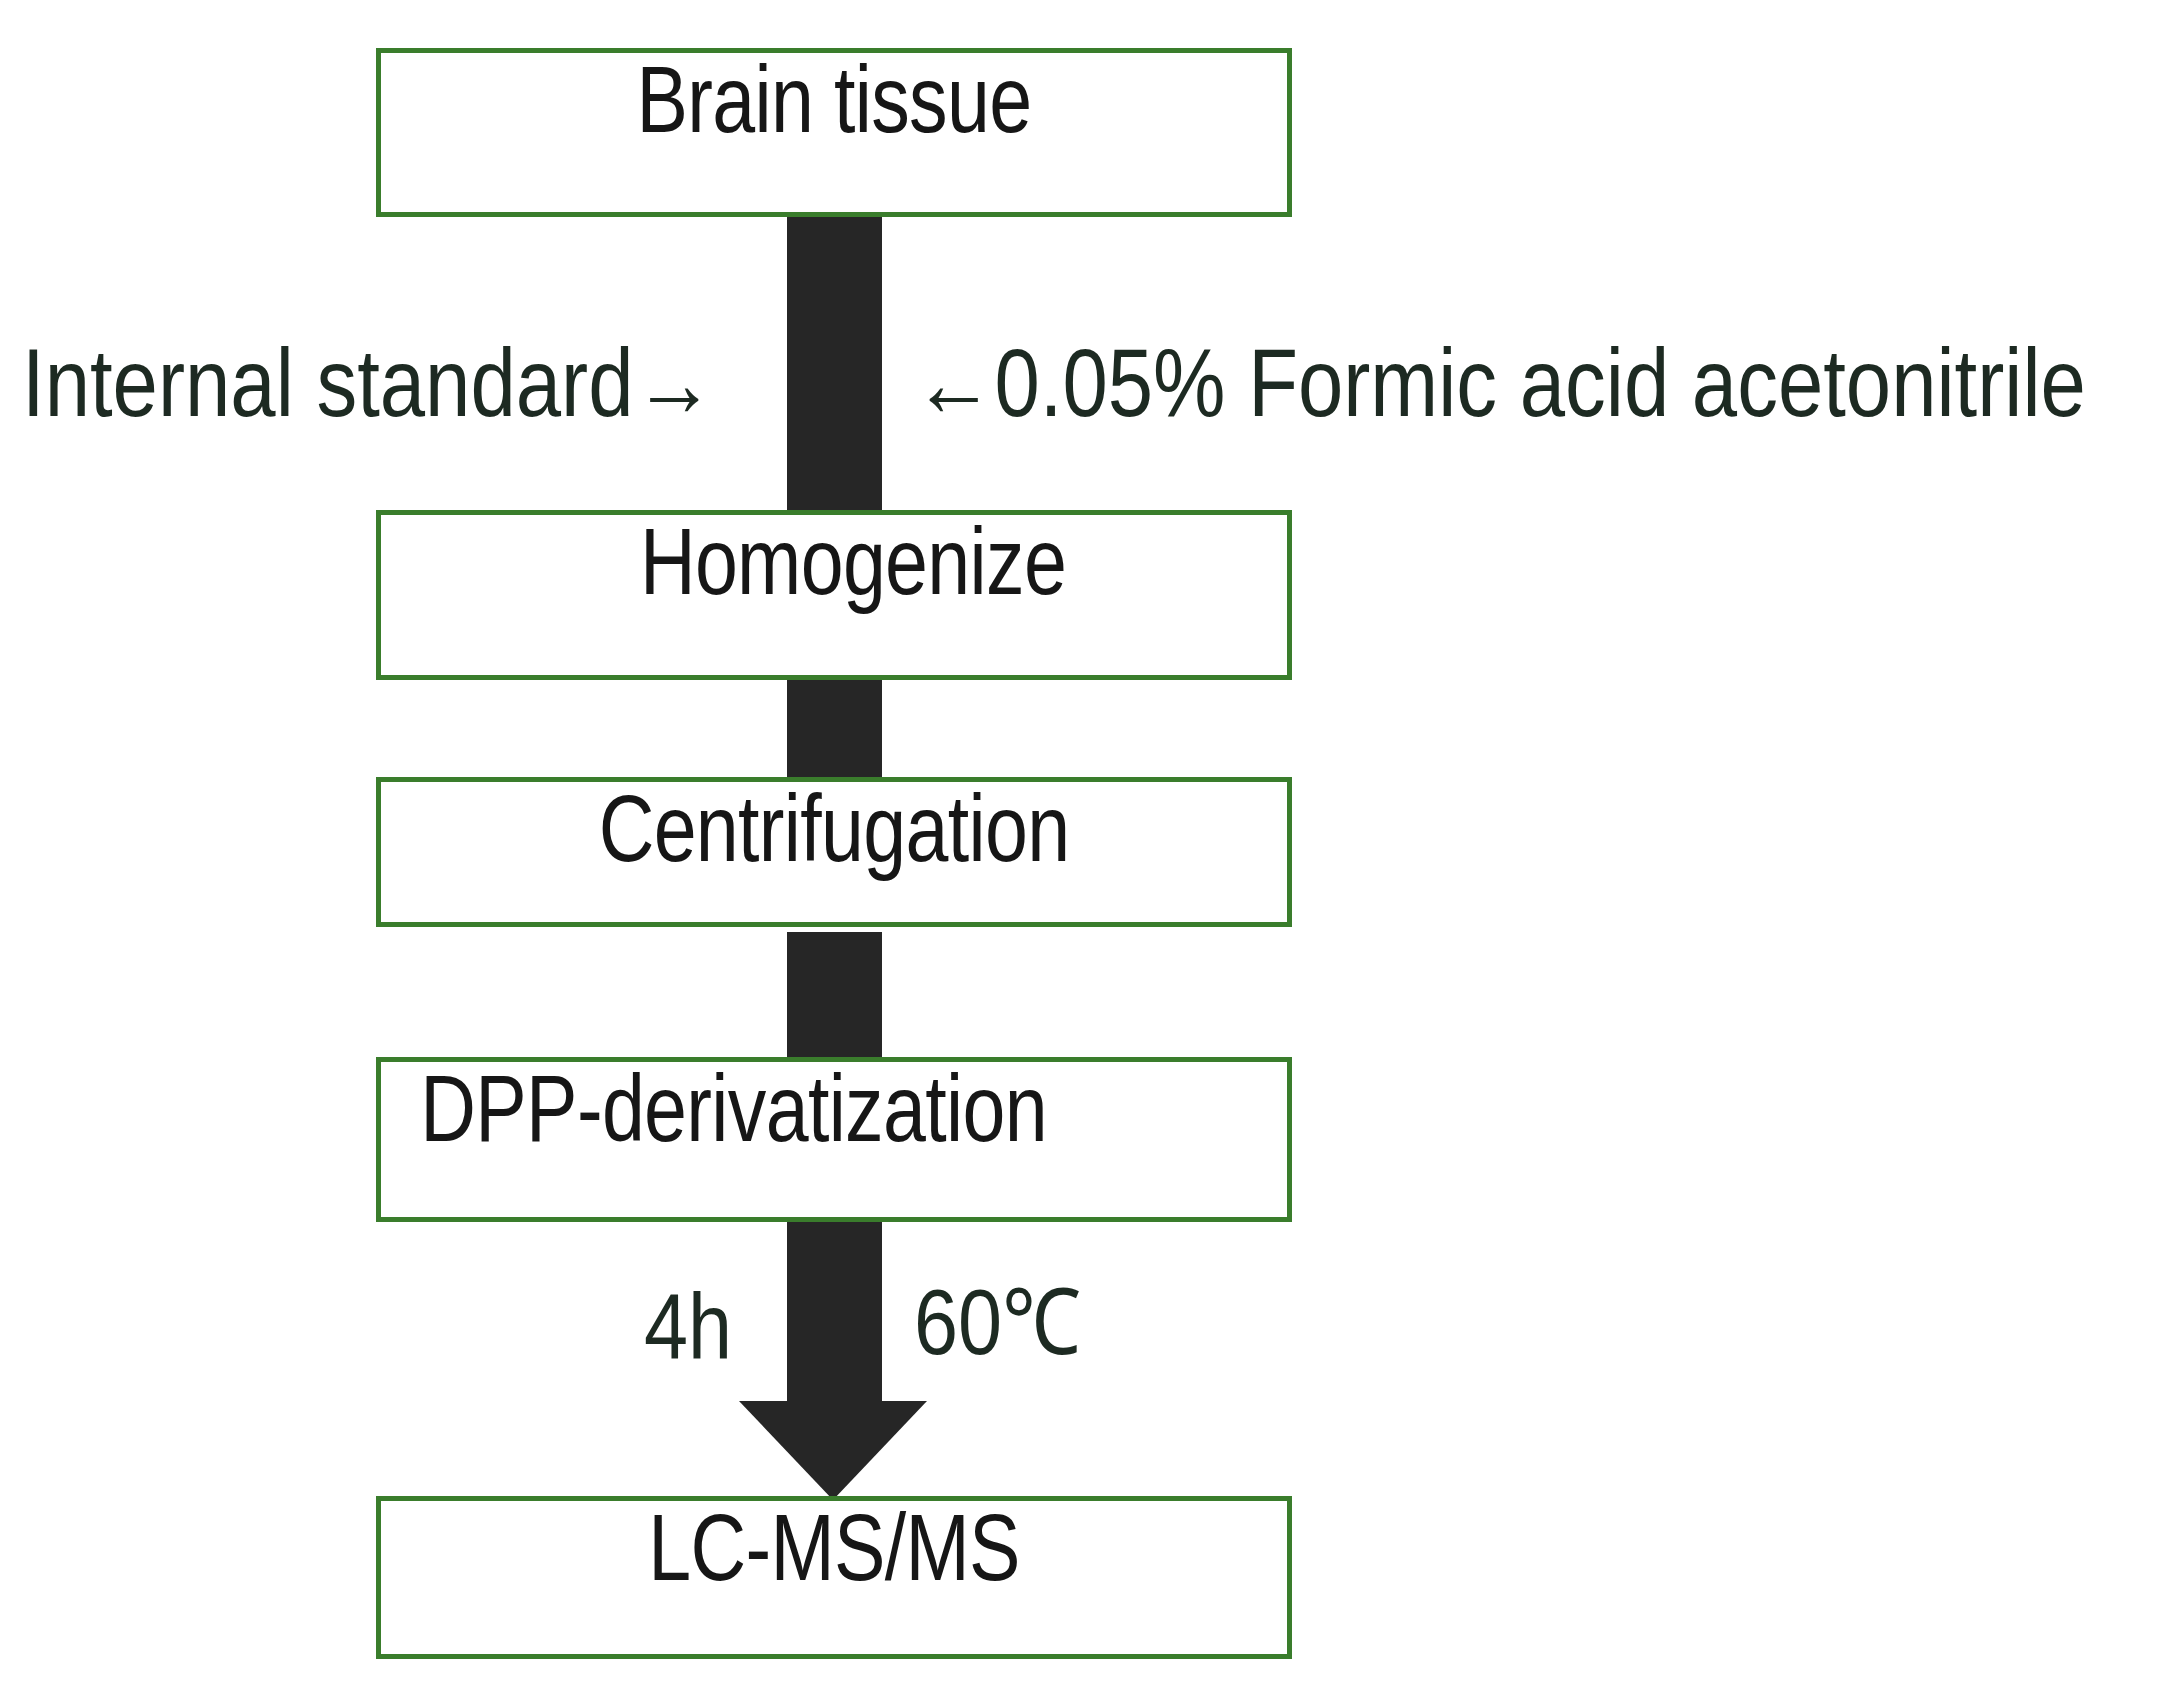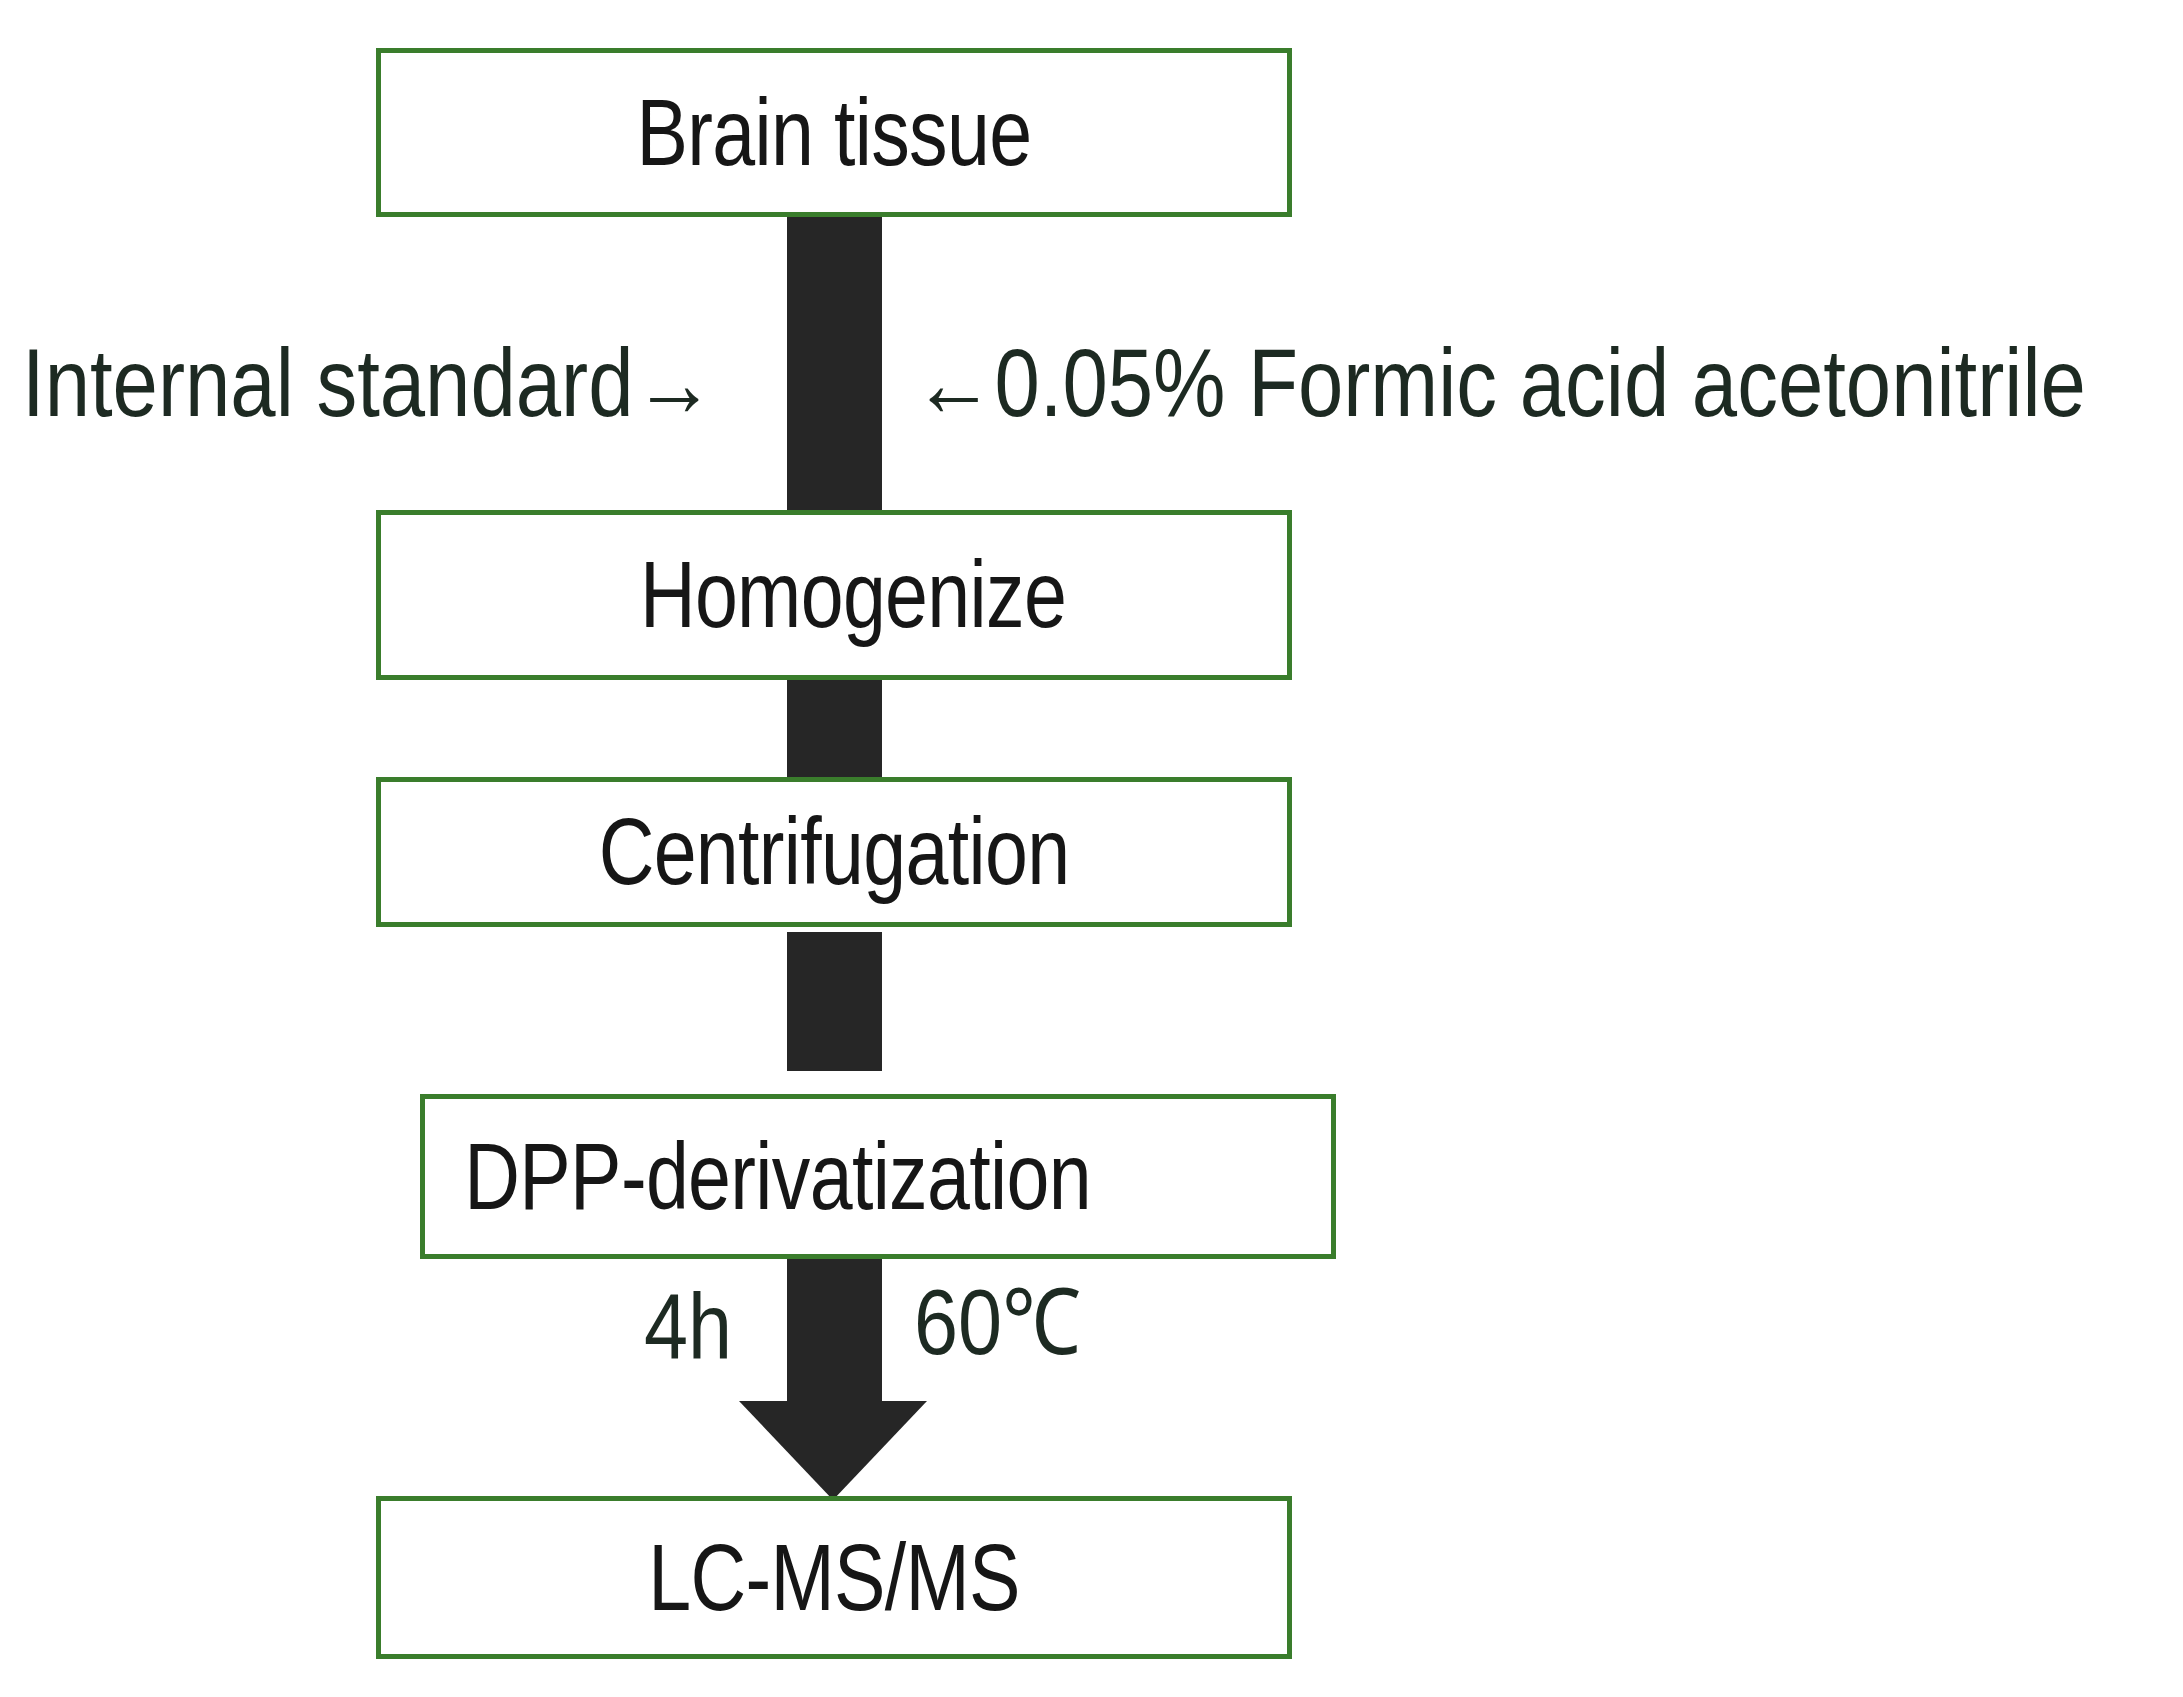--- a/index.html
+++ b/index.html
@@ -18,21 +18,20 @@
     overflow: hidden;
   }
 
   
   .flow-box {
     position: absolute;
     box-sizing: border-box;
     background: #ffffff;
     border: 5.6px solid #3a7d2c;
     display: flex;
-    align-items: center;
     z-index: 3;
   }
   .flow-box .box-label {
     width: 100%;
     text-align: center;
     color: #161616;
     font-family: "Liberation Sans", sans-serif;
     font-size: 94px;
     line-height: 1.0;
     letter-spacing: -0.8px;
@@ -41,21 +40,21 @@
   }
   .flow-box.align-left .box-label {
     text-align: left;
     padding-left: 48px;
     transform-origin: left center;
   }
 
   #box-brain    { left: 376px; top: 48px;   width: 916px; height: 169px; }
   #box-homog    { left: 376px; top: 510px;  width: 916px; height: 170px; padding-left: 38px; }
   #box-centri   { left: 376px; top: 777px;  width: 916px; height: 150px; }
-  #box-dpp      { left: 376px; top: 1094px; width: 916px; height: 165px; margin-left: 44px; }
+  #box-dpp      { left: 376px; top: 1057px; width: 916px; height: 165px; }
   #box-lcmsms   { left: 376px; top: 1496px; width: 916px; height: 163px; }
 
   
   .arrow-shaft {
     position: absolute;
     left: 787px;
     width: 95px;
     background: #262626;
     z-index: 1;
   }

